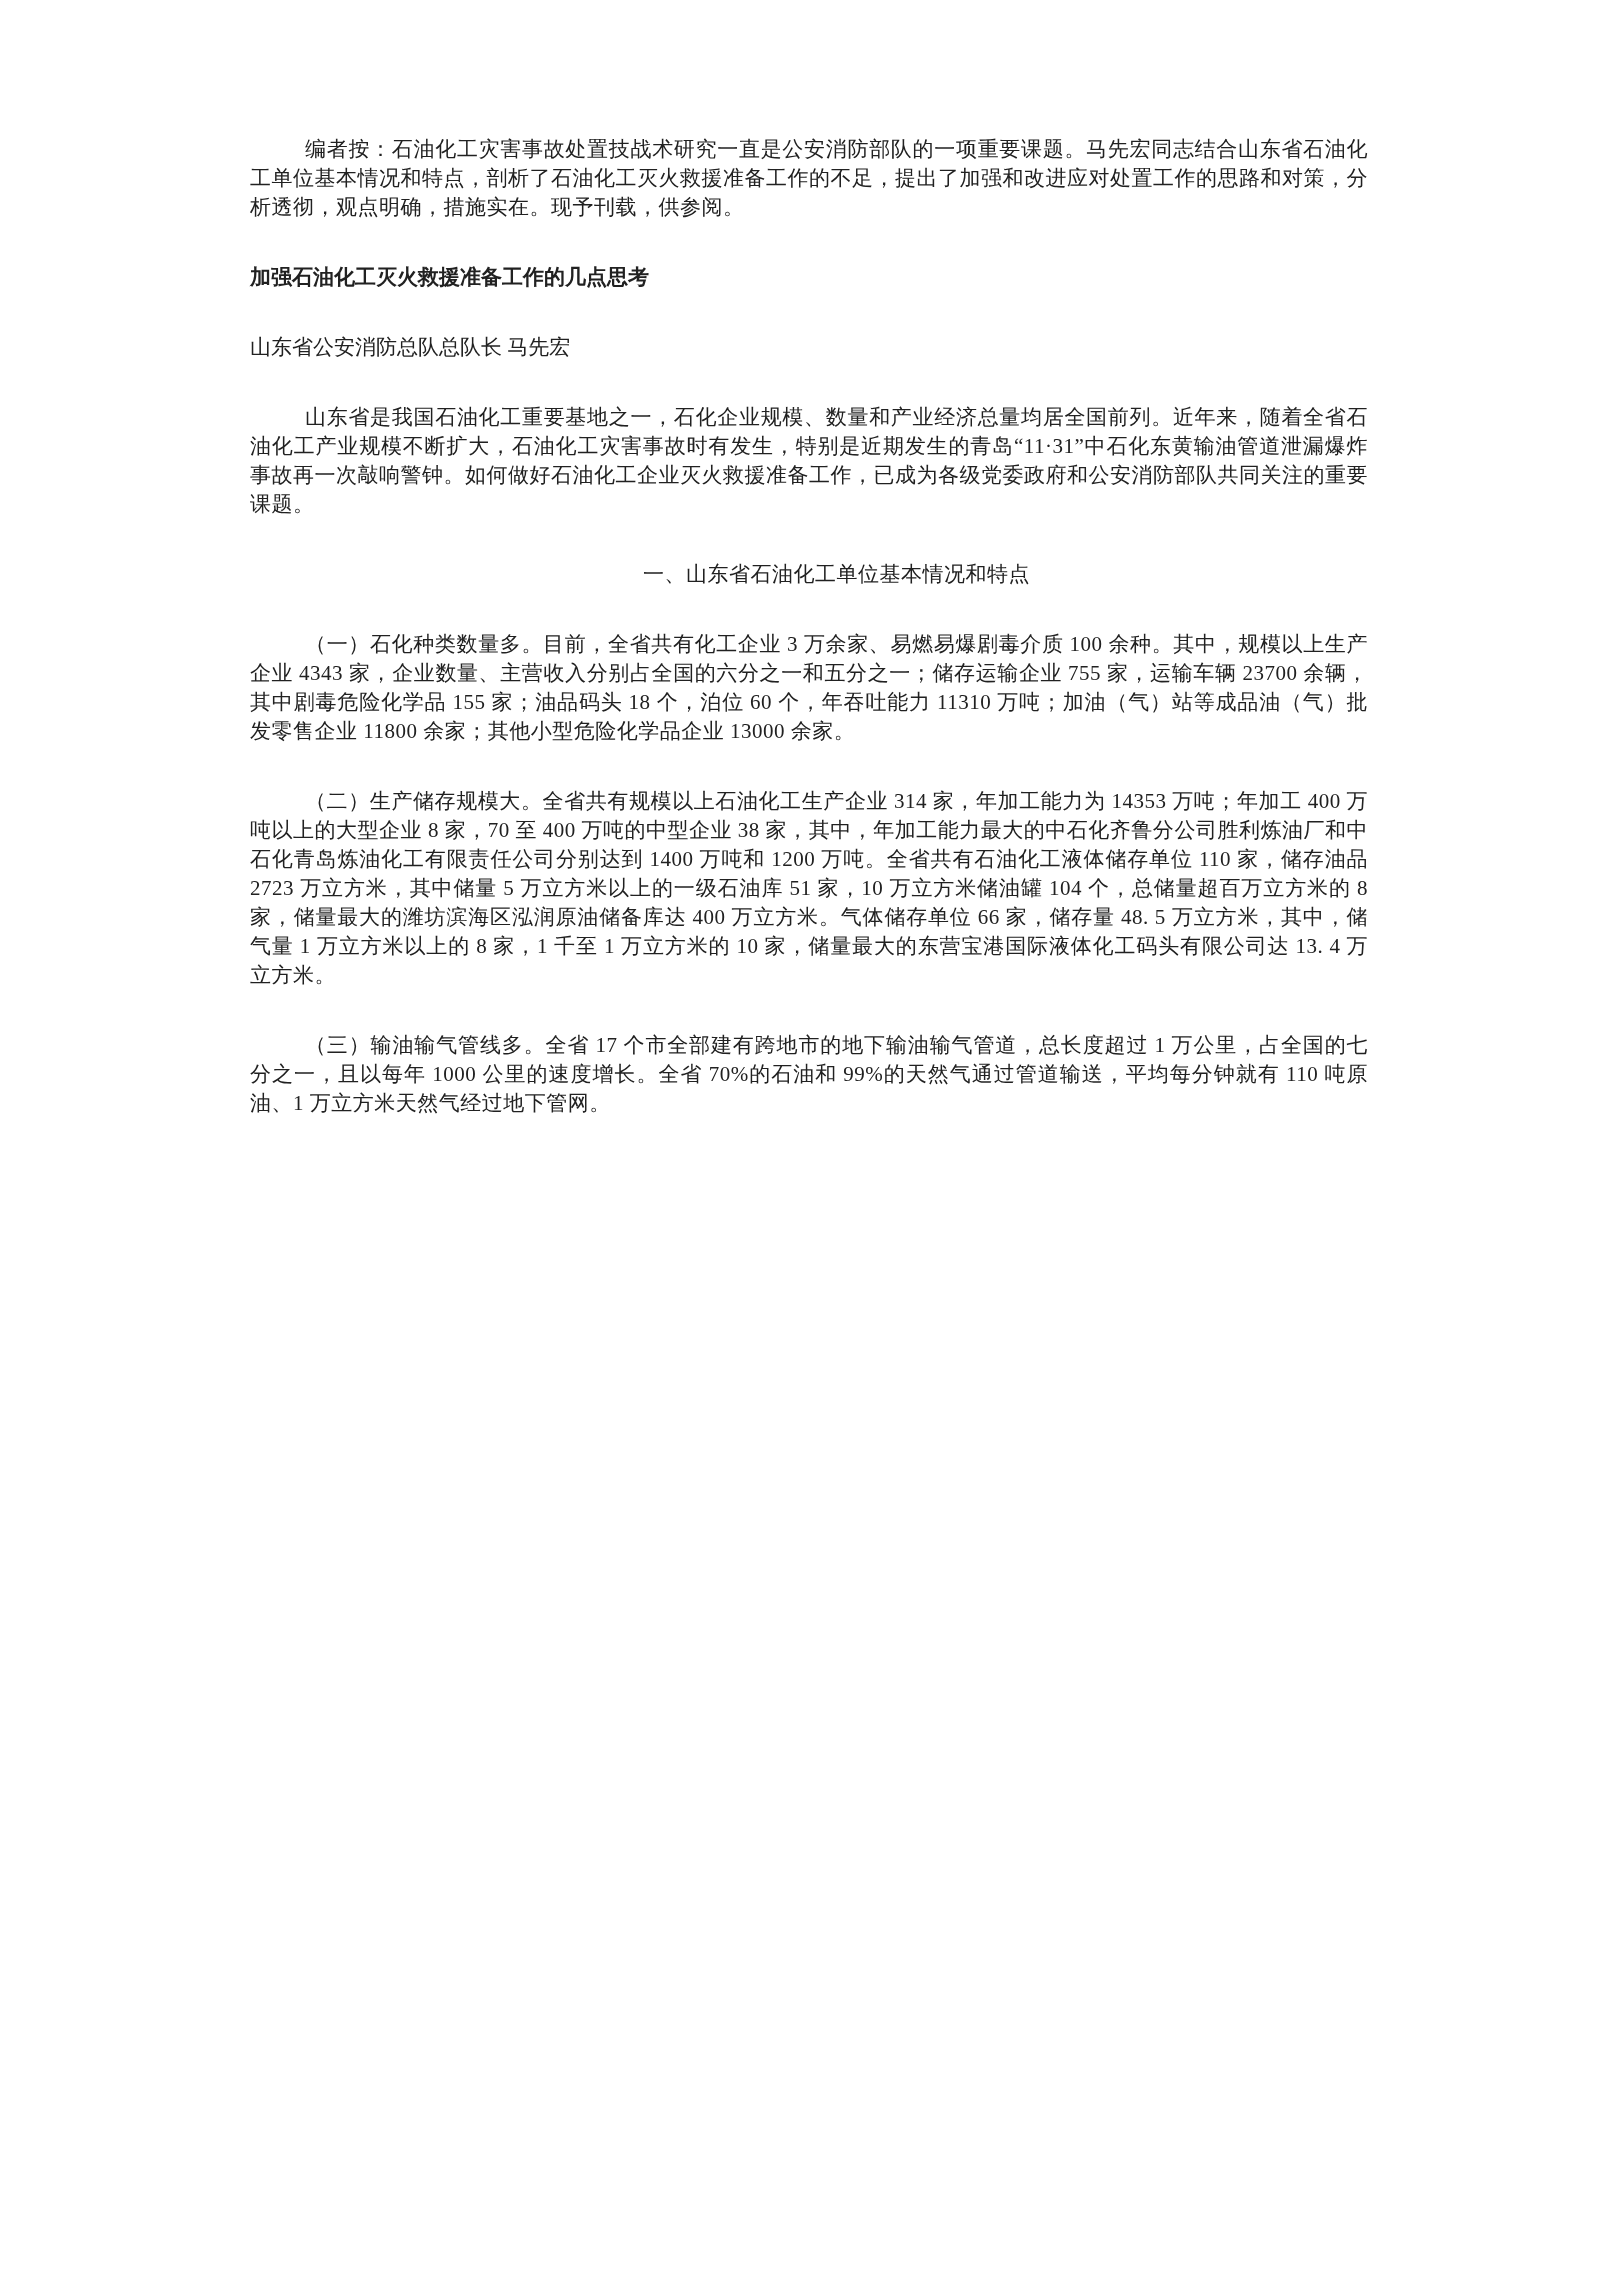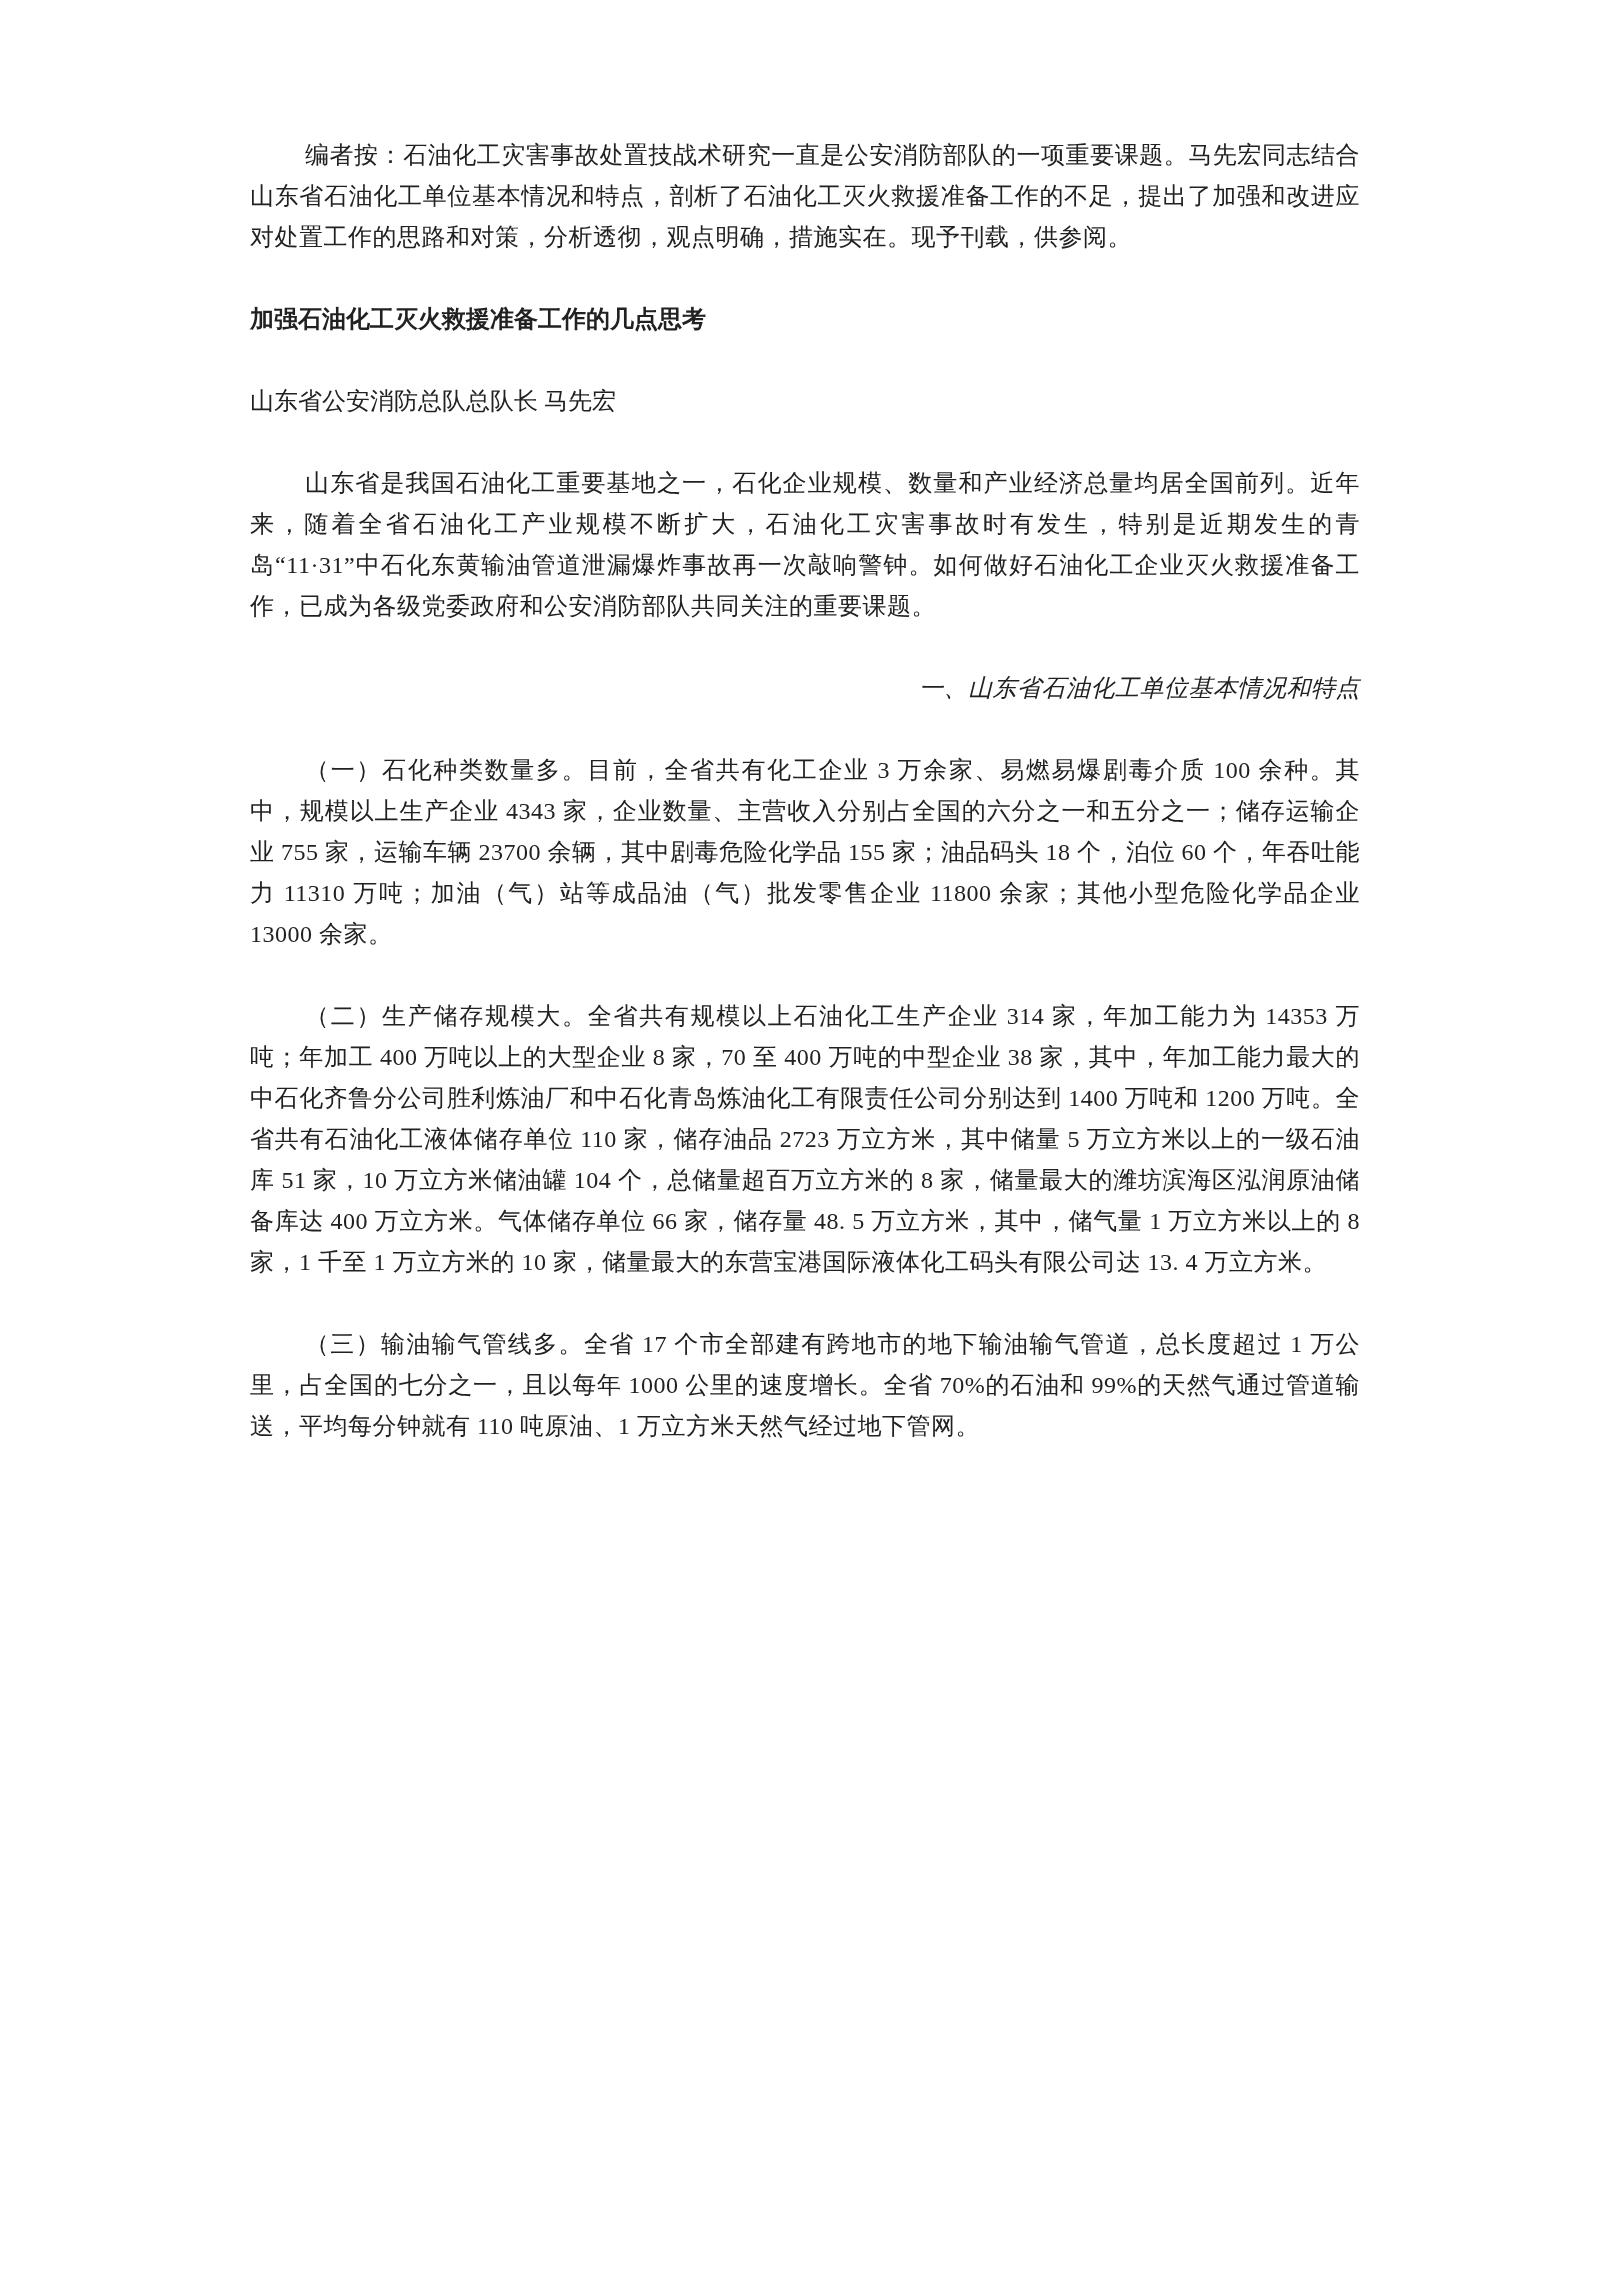--- a/index.html
+++ b/index.html
@@ -14,44 +14,43 @@
   }
   .page {
     box-sizing: border-box;
     width: 1621px;
     min-height: 2293px;
     padding: 135px 249px 59px 250px;
     background: #ffffff;
     color: #212121;
   }
   p {
-    margin: 0 12px 41px 0;
-    font-size: 24px;
-    line-height: 41px;
+    margin: 0 4px 41px 0;
+    font-size: 21px;
+    line-height: 29px;
     color: #212121;
   }
   .body-text {
     text-align: justify;
     text-indent: 55px;
     letter-spacing: 0.5px;
   }
   .doc-title {
     text-align: left;
     font-weight: bold;
     text-indent: 0;
   }
   .doc-author {
     font-weight: normal;
     text-indent: 0;
   }
   .section-heading {
-    text-align: right;
+    text-align: center;
     text-indent: 55px;
     letter-spacing: 0.5px;
-    font-style: italic;
   }
 </style>
 </head>
 <body>
 
 <div class="page">
 
   <p class="body-text">编者按：石油化工灾害事故处置技战术研究一直是公安消防部队的一项重要课题。马先宏同志结合山东省石油化工单位基本情况和特点，剖析了石油化工灭火救援准备工作的不足，提出了加强和改进应对处置工作的思路和对策，分析透彻，观点明确，措施实在。现予刊载，供参阅。</p>
 
   <p class="doc-title">加强石油化工灭火救援准备工作的几点思考</p>

